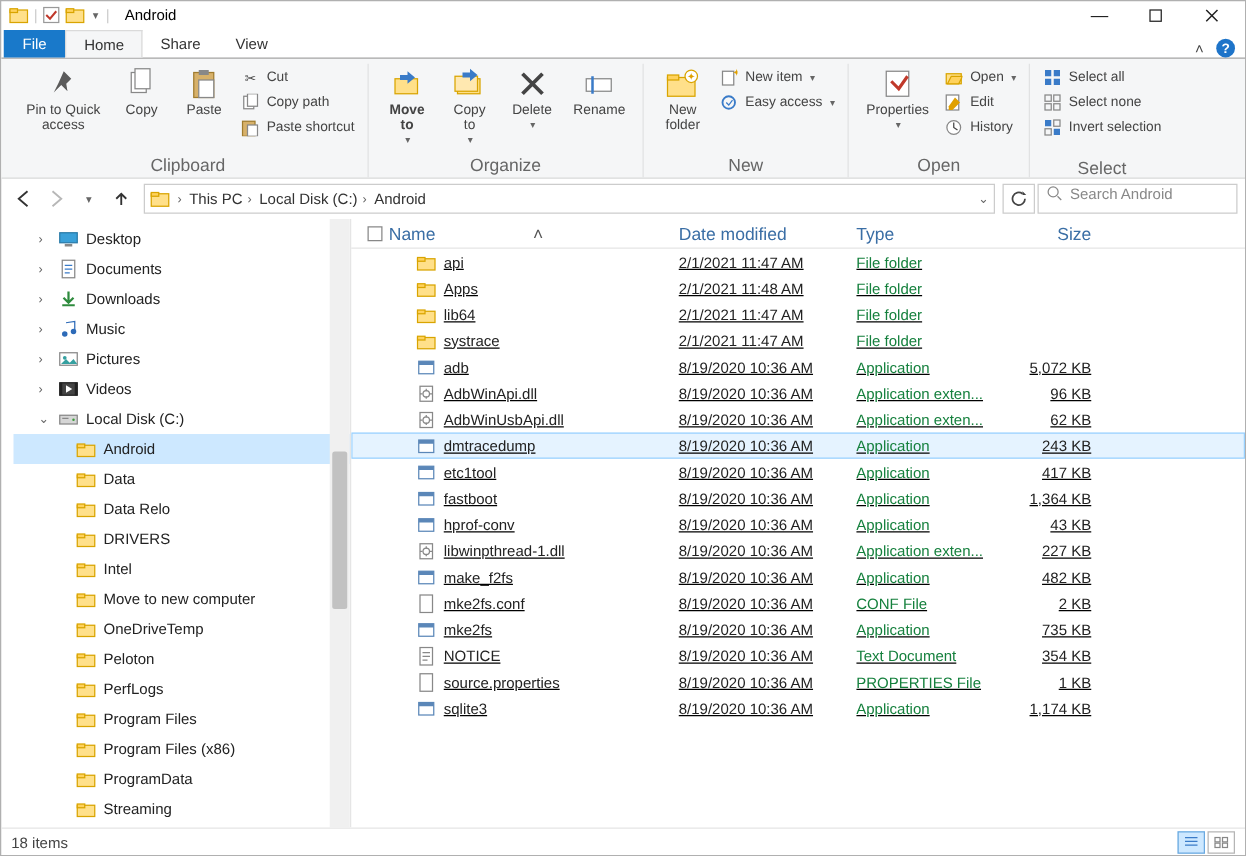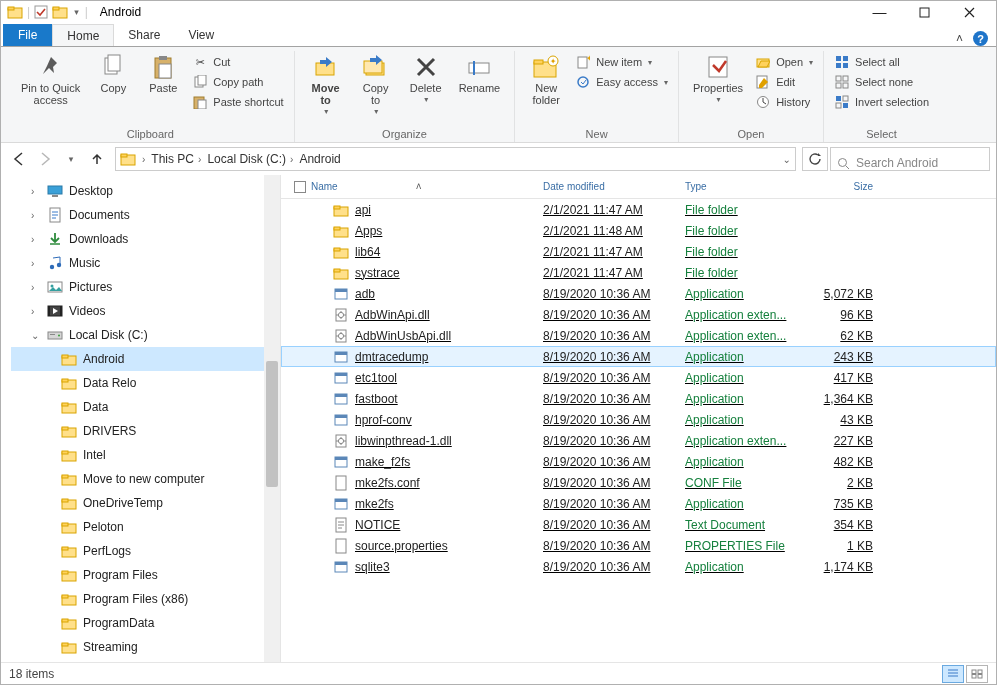--- a/index.html
+++ b/index.html
@@ -13,44 +13,44 @@
   .tabs { display: flex; align-items: flex-end; height: 24px; padding-left: 2px; position: relative; border-bottom: 1px solid #a3a3a3; }
   .tab { padding: 4px 14px 4px; height: 22px; font-size: 12px; color: #333; display:flex; align-items:center; cursor:default;}
   .tab.file { background:#1979ca;color:#fff; padding:4px 15px; }
   .tab.active { background:#f5f6f7; border:1px solid #dadada; border-bottom:none; }
   .tab-right { margin-left:auto; display:flex; align-items:center; gap:10px; padding-right:8px; color:#444; }
   .help-circle { width:15px; height:15px; border-radius:50%; background:#1e74c9; color:#fff; display:flex; align-items:center; justify-content:center; font-size:11px; font-weight:bold;}
   .ribbon { background:#f5f6f7; height: 96px; display:flex; padding:4px 6px 0; border-bottom:1px solid #dadada;}
   .group { display:flex; flex-direction:column; align-items:center; border-right:1px solid #e1e2e3; padding:0 8px;}
   .group:last-child { border-right:none;gap:13px; }
   .group-body { flex:1; display:flex; align-items:flex-start; gap:4px;}
-  .group-label { font-size:11px; color:#666; padding:2px 0 2px; text-align:center;}
+  .group-label { font-size:14px; color:#666; padding:2px 0 2px; text-align:center;}
   .big-btn { display:flex; flex-direction:column; align-items:center; justify-content:flex-start; padding:2px 6px 0; gap:1px; font-size:11px; color:#444; text-align:center; min-width:46px;}
   .big-btn .lbl { line-height:1.1; }
   .small-stack { display:flex; flex-direction:column; gap:2px; margin-top:2px;}
   .small-btn { display:flex; align-items:center; gap:5px; font-size:11px; color:#444; padding:1px 2px;}
   .small-glyph { width:16px; height:16px; display:flex; align-items:center; justify-content:center;}
   .nav-bar { height:32px; display:flex; align-items:center; padding:2px 6px; gap:2px; }
   .nav-btn { width:24px; height:24px; display:flex; align-items:center; justify-content:center; color:#666;}
   .addr { flex:1; display:flex; align-items:center; gap:4px; border:1px solid #ccc; height:24px; padding:0 4px; margin:0 4px;}
   .crumb { display:flex; align-items:center; gap:2px; font-size:12px; color:#333;}
   .crumb-sep { color:#666; font-size:10px; padding:0 2px;}
   .addr-right { margin-left:auto; display:flex; align-items:center; gap:4px; color:#666;}
-  .search { width:160px; border:1px solid #ccc; height:24px; display:flex; align-items:flex-end; gap:6px; padding:0 6px; color:#888;}
+  .search { width:160px; border:1px solid #ccc; height:24px; display:flex; align-items:flex-start; gap:6px; padding:0 6px; color:#888;}
   .content { flex:1; display:flex; overflow:hidden;}
   .tree { width:280px; border-right:1px solid #e5e5e5; padding:4px 0 4px 10px; overflow-y:auto; position:relative;}
   .tree-scroll { position:absolute; right:0; top:0; width:16px; height:100%; background:#f0f0f0;}
   .tree-thumb { position:absolute; right:2px; top:186px; width:12px; height:126px; background:#c2c2c2; border-radius:2px;}
   .tree-item { display:flex; align-items:center; gap:6px; height:24px; font-size:12px; color:#222; padding-left:3px;}
   .tree-item .arrow { width:10px; color:#666; font-size:10px;}
   .tree-item.selected { background:#cde8ff;}
   .indent1 { padding-left:20px; }
   .indent2 { padding-left:34px; }
   .list { flex:1; display:flex; flex-direction:column; position:relative;}
-  .list-header { display:flex; align-items:center; height:24px; border-bottom:1px solid #e5e5e5; font-size:10px; color:#3a6ea5; padding-left:8px;}
+  .list-header { display:flex; align-items:center; height:24px; border-bottom:1px solid #e5e5e5; font-size:14px; color:#3a6ea5; padding-left:8px;}
   .col-check { width:22px; display:flex; align-items:center; justify-content:center;}
   .chk { width:12px; height:12px; border:1px solid #888;}
   .col-name { width:232px; display:flex; align-items:center; gap:2px;}
   .col-date { width:142px; }
   .col-type { width:120px; }
   .col-size { width:72px; text-align:right; padding-right:4px;}
   .list-body { flex:1; overflow:auto;text-decoration:underline;}
   .row { display:flex; align-items:center; height:21px; font-size:12px; color:#222; padding-left:8px;}
   .row.hovered { background:#e5f3ff; border:1px solid #99d1ff; padding-left:7px; height:21px;}
   .row .col-name { display:flex; align-items:center; gap:6px; padding-left:22px;}
@@ -463,29 +463,29 @@
             <rect x="1" y="4" width="6" height="3" fill="#ffd25c" stroke="#d9a400"></rect>
           </svg>
           <span>Android</span>
         </div>
         <div class="tree-item indent2">
           <span class="arrow"></span>
           <svg width="16" height="16">
             <rect x="1" y="5" width="14" height="9" fill="#ffe08a" stroke="#d9a400"></rect>
             <rect x="1" y="4" width="6" height="3" fill="#ffd25c" stroke="#d9a400"></rect>
           </svg>
+          <span>Data</span>
+        </div>
+        <div class="tree-item indent2">
+          <span class="arrow"></span>
+          <svg width="16" height="16">
+            <rect x="1" y="5" width="14" height="9" fill="#ffe08a" stroke="#d9a400"></rect>
+            <rect x="1" y="4" width="6" height="3" fill="#ffd25c" stroke="#d9a400"></rect>
+          </svg>
           <span>Data Relo</span>
-        </div>
-        <div class="tree-item indent2">
-          <span class="arrow"></span>
-          <svg width="16" height="16">
-            <rect x="1" y="5" width="14" height="9" fill="#ffe08a" stroke="#d9a400"></rect>
-            <rect x="1" y="4" width="6" height="3" fill="#ffd25c" stroke="#d9a400"></rect>
-          </svg>
-          <span>Data</span>
         </div>
         <div class="tree-item indent2">
           <span class="arrow"></span>
           <svg width="16" height="16">
             <rect x="1" y="5" width="14" height="9" fill="#ffe08a" stroke="#d9a400"></rect>
             <rect x="1" y="4" width="6" height="3" fill="#ffd25c" stroke="#d9a400"></rect>
           </svg>
           <span>DRIVERS</span>
         </div>
         <div class="tree-item indent2">

